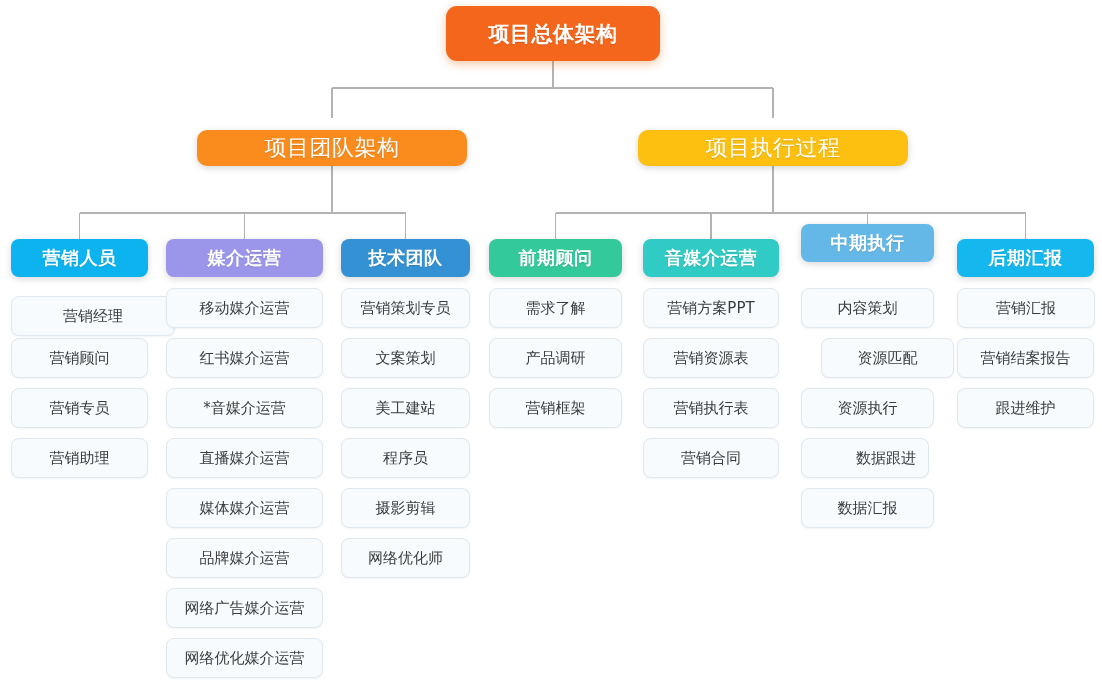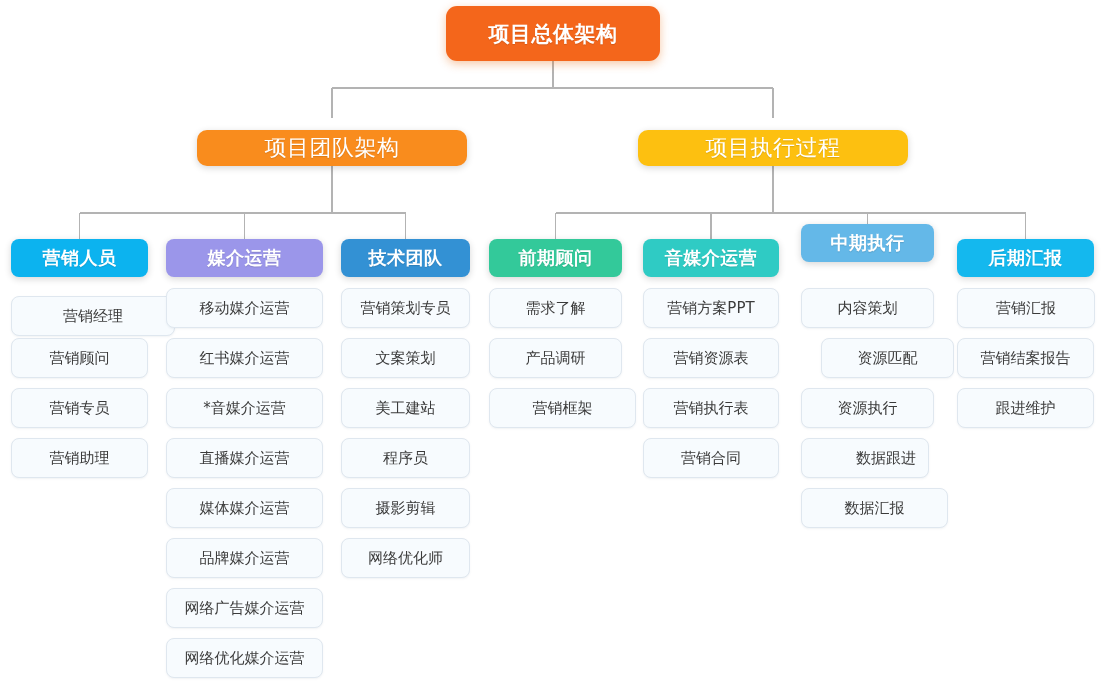--- a/index.html
+++ b/index.html
@@ -171,21 +171,21 @@
       </div>
       <div class="node lvl3" style="left: 489px; top: 239px; width: 133px; background: rgb(51, 201, 154);">
         <span>前期顾问</span>
       </div>
       <div class="leaf" style="left: 489px; top: 288px; width: 133px;">
         <span>需求了解</span>
       </div>
       <div class="leaf" style="left: 489px; top: 338px; width: 133px;">
         <span>产品调研</span>
       </div>
-      <div class="leaf" style="left: 489px; top: 388px; width: 147px;">
+      <div class="leaf" style="left: 489px; top: 388px; width: 133px;">
         <span>营销框架</span>
       </div>
       <div class="node lvl3" style="left: 643px; top: 239px; width: 136px; background: rgb(47, 203, 196);">
         <span>音媒介运营</span>
       </div>
       <div class="leaf" style="left: 643px; top: 288px; width: 136px;">
         <span>营销方案PPT</span>
       </div>
       <div class="leaf" style="left: 643px; top: 338px; width: 136px;">
         <span>营销资源表</span>
@@ -204,21 +204,21 @@
       </div>
       <div class="leaf" style="left: 801px; top: 338px; width: 133px; margin-left: 20px;">
         <span>资源匹配</span>
       </div>
       <div class="leaf" style="left: 801px; top: 388px; width: 133px;">
         <span>资源执行</span>
       </div>
       <div class="leaf" style="left: 801px; top: 438px; width: 128px; padding-left: 42px;">
         <span>数据跟进</span>
       </div>
-      <div class="leaf" style="left: 801px; top: 488px; width: 147px;">
+      <div class="leaf" style="left: 801px; top: 488px; width: 133px;">
         <span>数据汇报</span>
       </div>
       <div class="node lvl3" style="left: 957px; top: 239px; width: 137px; background: rgb(20, 184, 238);">
         <span>后期汇报</span>
       </div>
       <div class="leaf" style="left: 957px; top: 288px; width: 138px;">
         <span>营销汇报</span>
       </div>
       <div class="leaf" style="left: 957px; top: 338px; width: 137px;">
         <span>营销结案报告</span>

